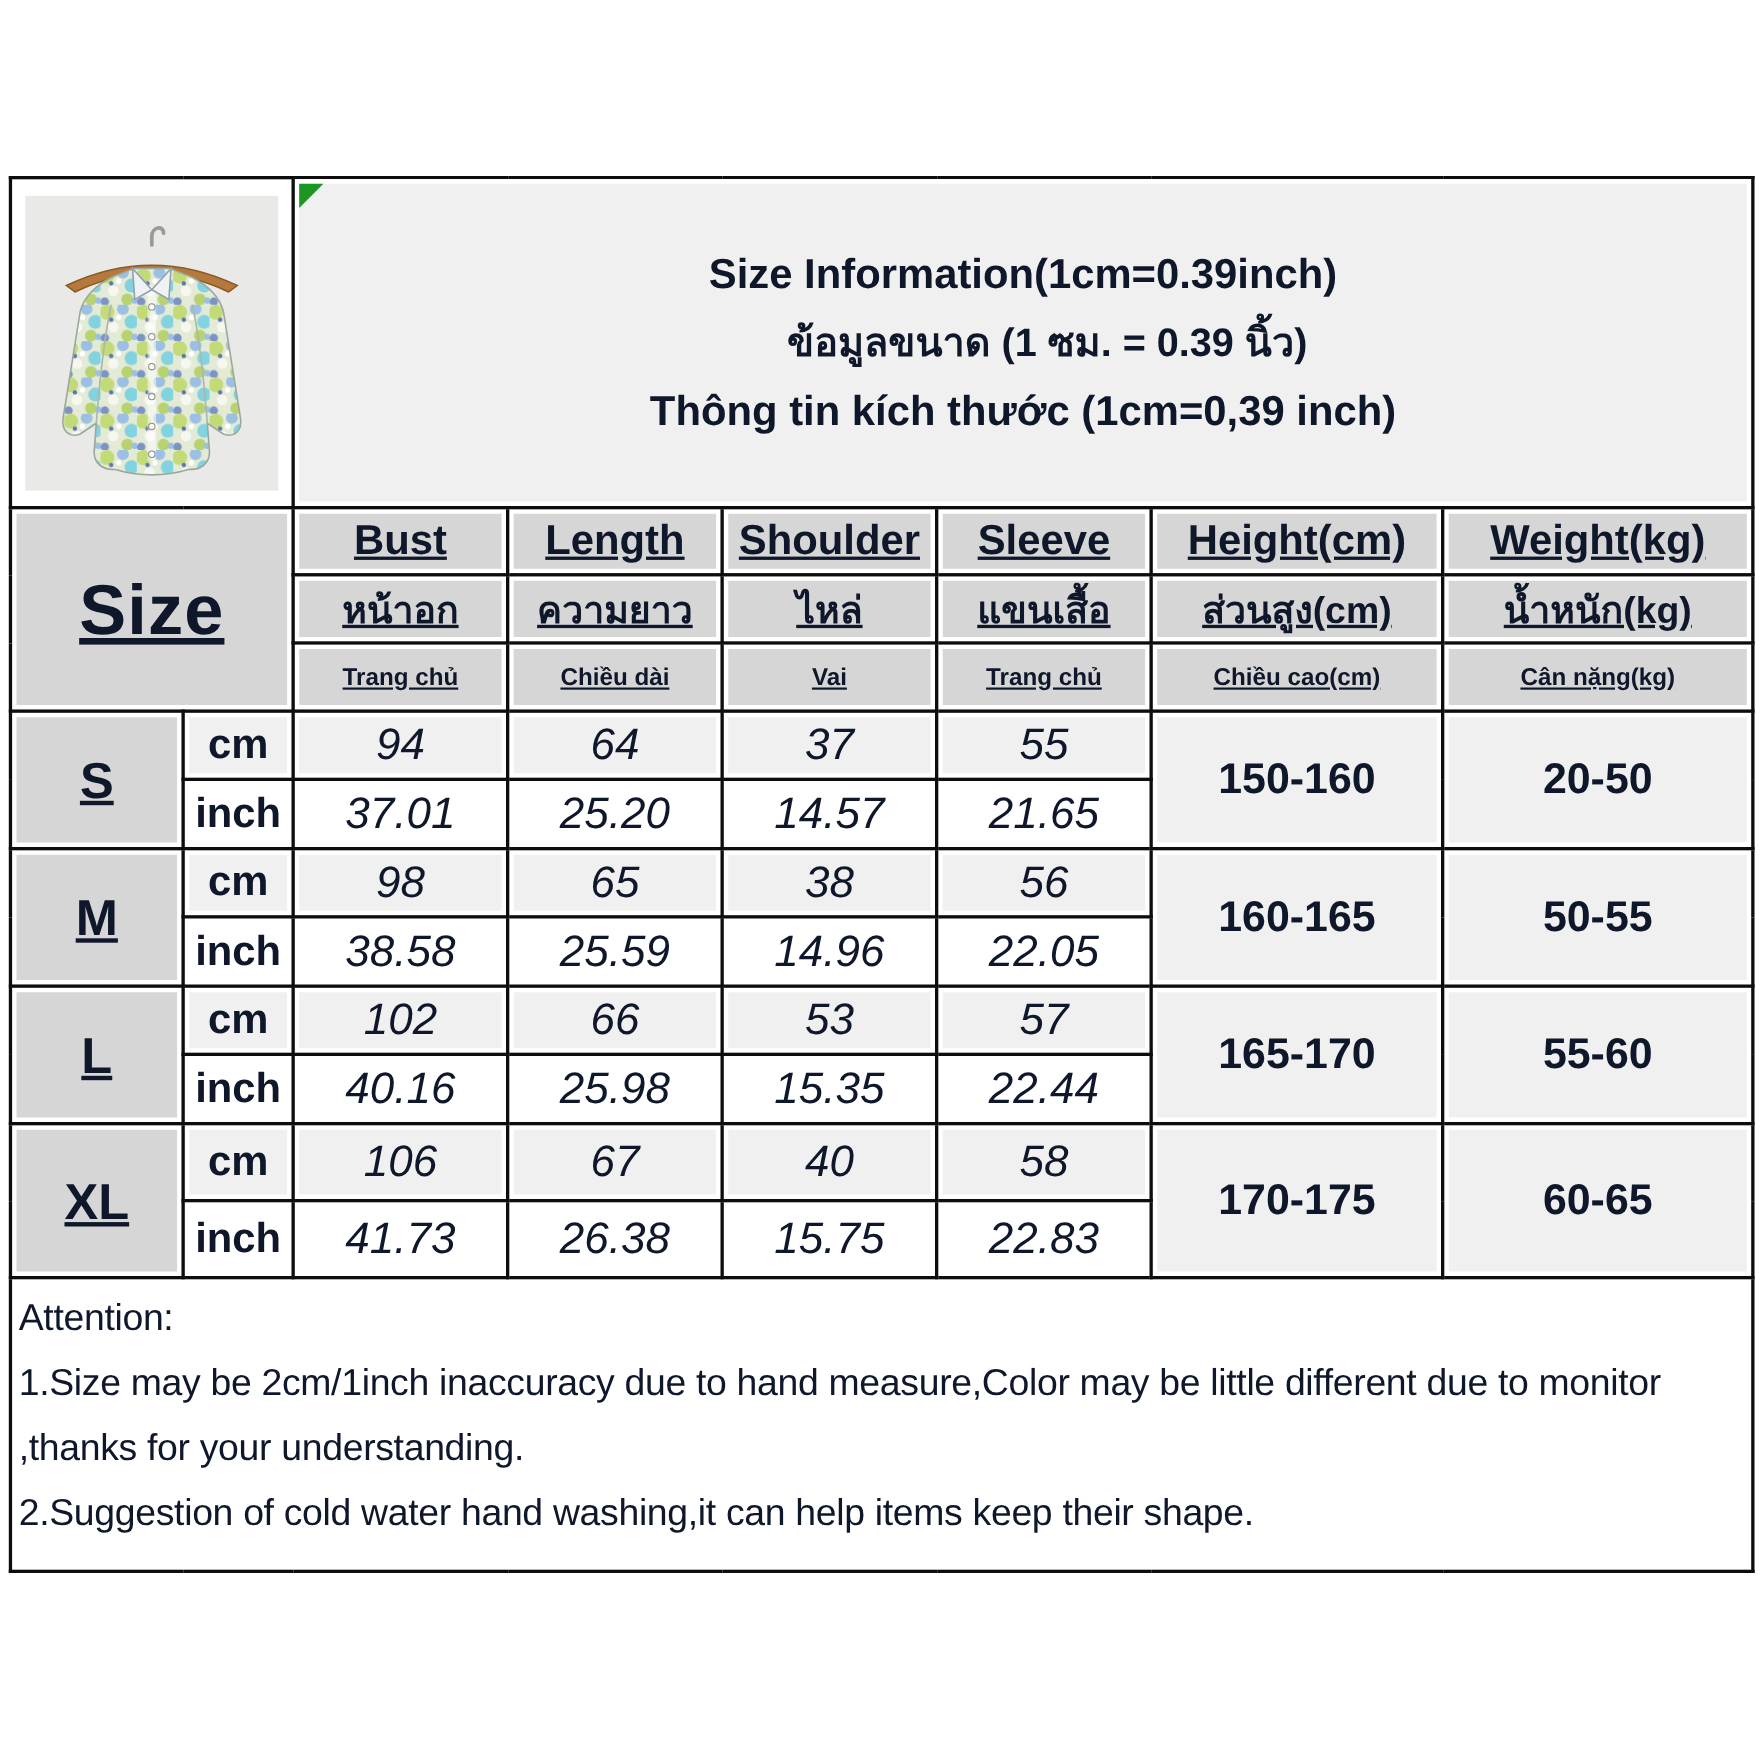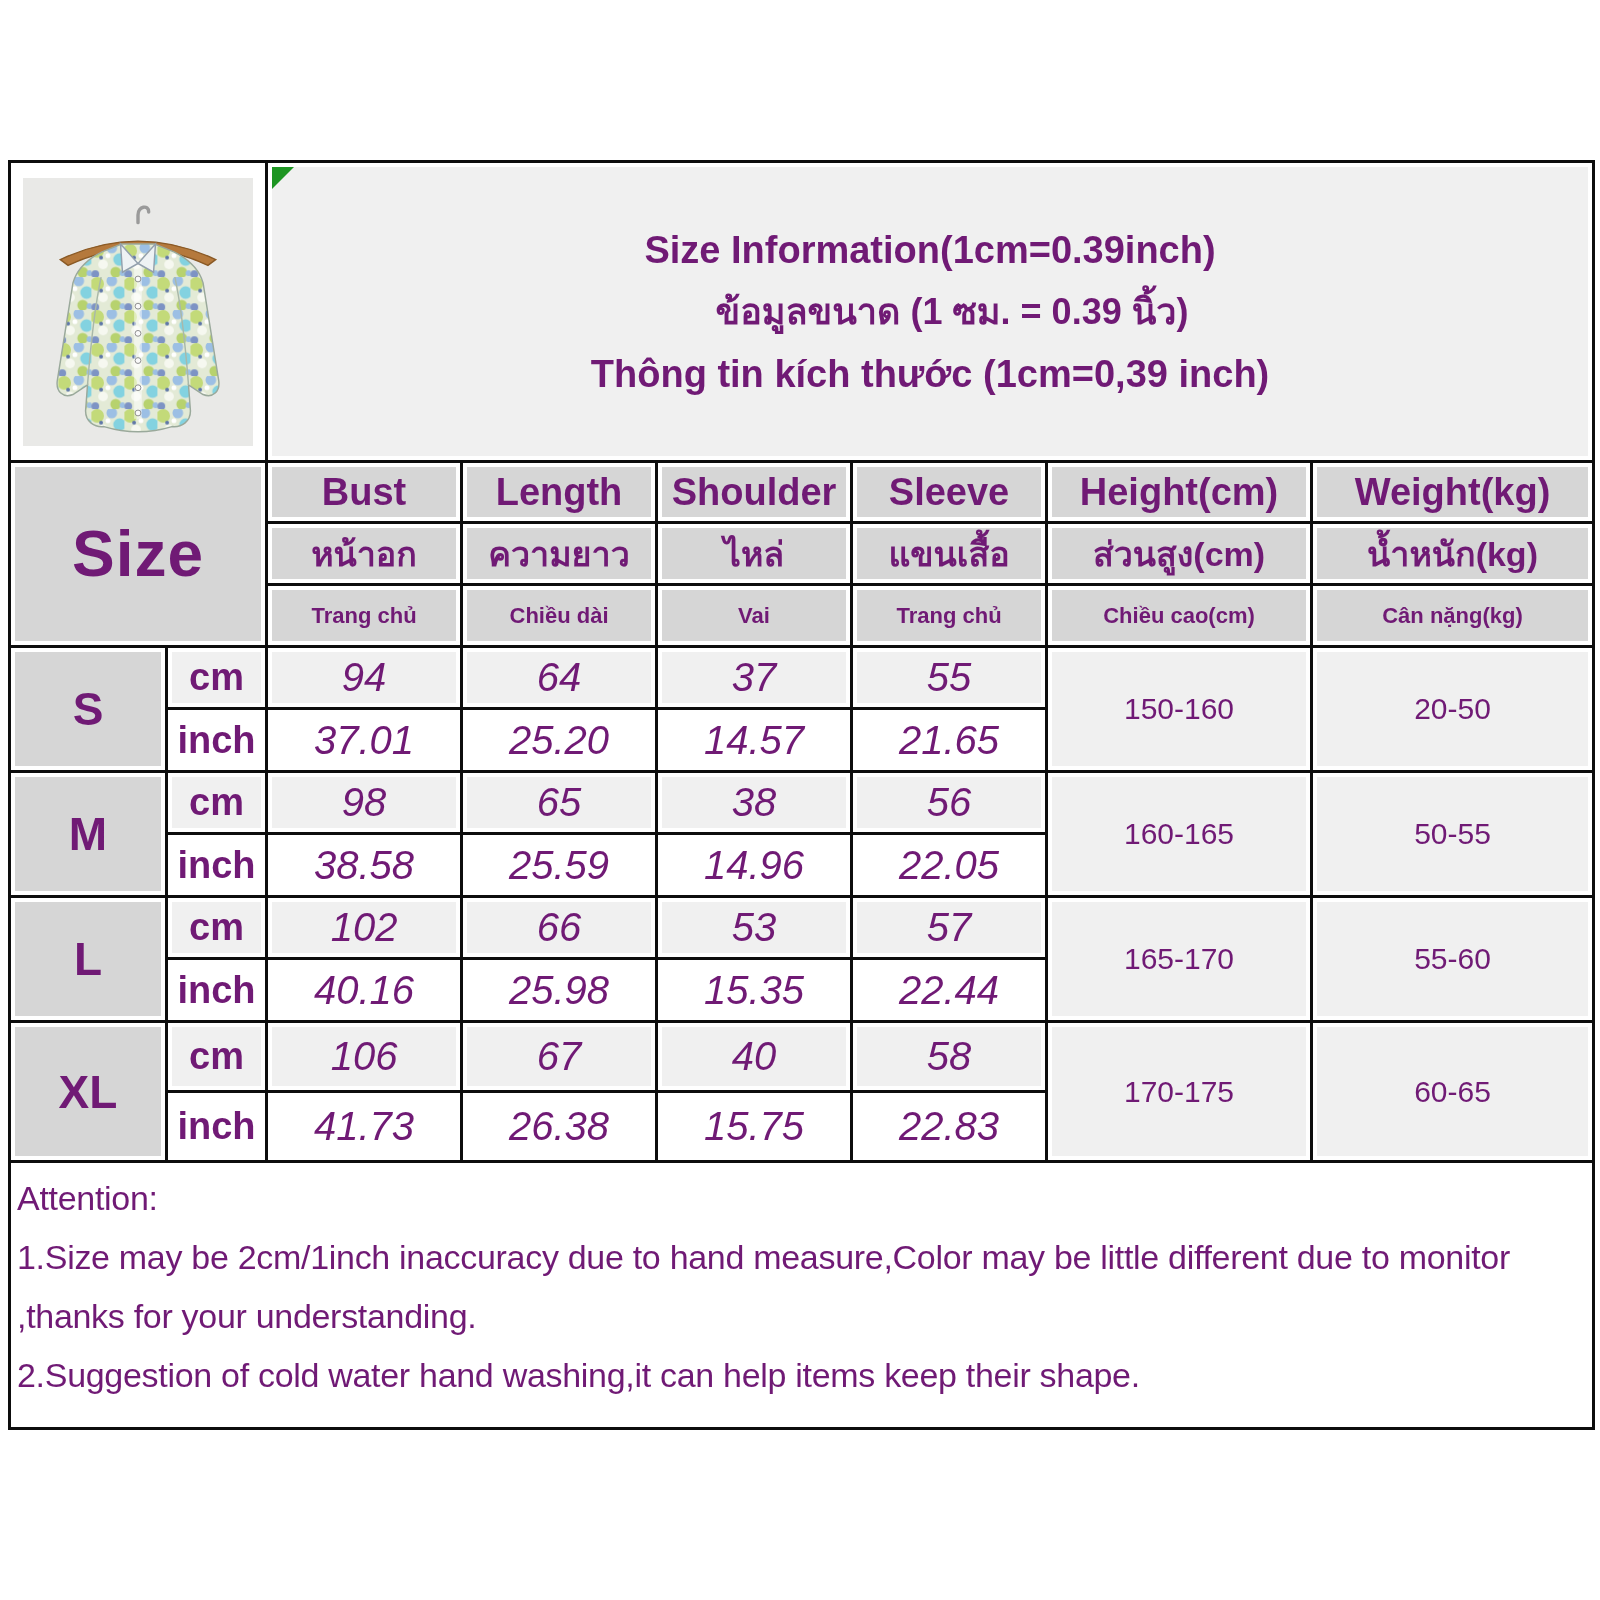--- a/index.html
+++ b/index.html
@@ -1,39 +1,39 @@
 <!DOCTYPE html>
 <html><head>
 <meta charset="utf-8">
 <style>
   html,body{margin:0;padding:0;background:#ffffff;}
   .canvas{
     position:relative;
     width:1600px;height:1600px;
     background:#ffffff;
     font-family:"Liberation Sans", sans-serif;
-    color:#701a75;
+    color:#0f172a;
   }
   .sheet{
     position:absolute;left:8px;top:160px;
   }
   table.size-table{
     border-collapse:collapse;
     table-layout:fixed;
     width:1584px;
   }
   table.size-table td{
     border:3px solid #0d0d0d;
     text-align:center;
     vertical-align:middle;
     overflow:hidden;
     padding:0;
   }
   
-  .g   {background:#d6d6d6; box-shadow:inset 0 0 0 4px #fff;}
+  .g   {background:#d6d6d6; box-shadow:inset 0 0 0 4px #fff;text-decoration:underline;}
   .lg  {background:#f0f0f0; box-shadow:inset 0 0 0 4px #fff;}
   .w   {background:#ffffff;}
 
   .photo-cell{background:#ffffff;}
   .photo{
     margin:13px 12px;
     height:268px;
     background:#e9e9e7;
   }
   .photo svg{display:block;width:100%;height:100%;}
@@ -52,21 +52,21 @@
     border-right:22px solid transparent;
   }
 
   .size-head{font-size:64px;font-weight:bold;letter-spacing:1px;}
   .ch-en{font-size:38px;font-weight:bold;}
   .ch-th{font-size:34px;font-weight:bold;}
   .ch-vi{font-size:22px;font-weight:bold;}
   .size-label{font-size:46px;font-weight:bold;}
   .unit{font-size:38px;font-weight:bold;}
   .num{font-size:40px;font-weight:normal;font-style:italic;}
-  .range{font-size:30px;font-weight:normal;}
+  .range{font-size:39px;font-weight:bold;}
 
   .note-cell{
     text-align:left !important;
     vertical-align:top !important;
     background:#ffffff;
   }
   .note-cell .note-line{
     font-size:34px;
     line-height:59px;
     letter-spacing:-0.3px;

